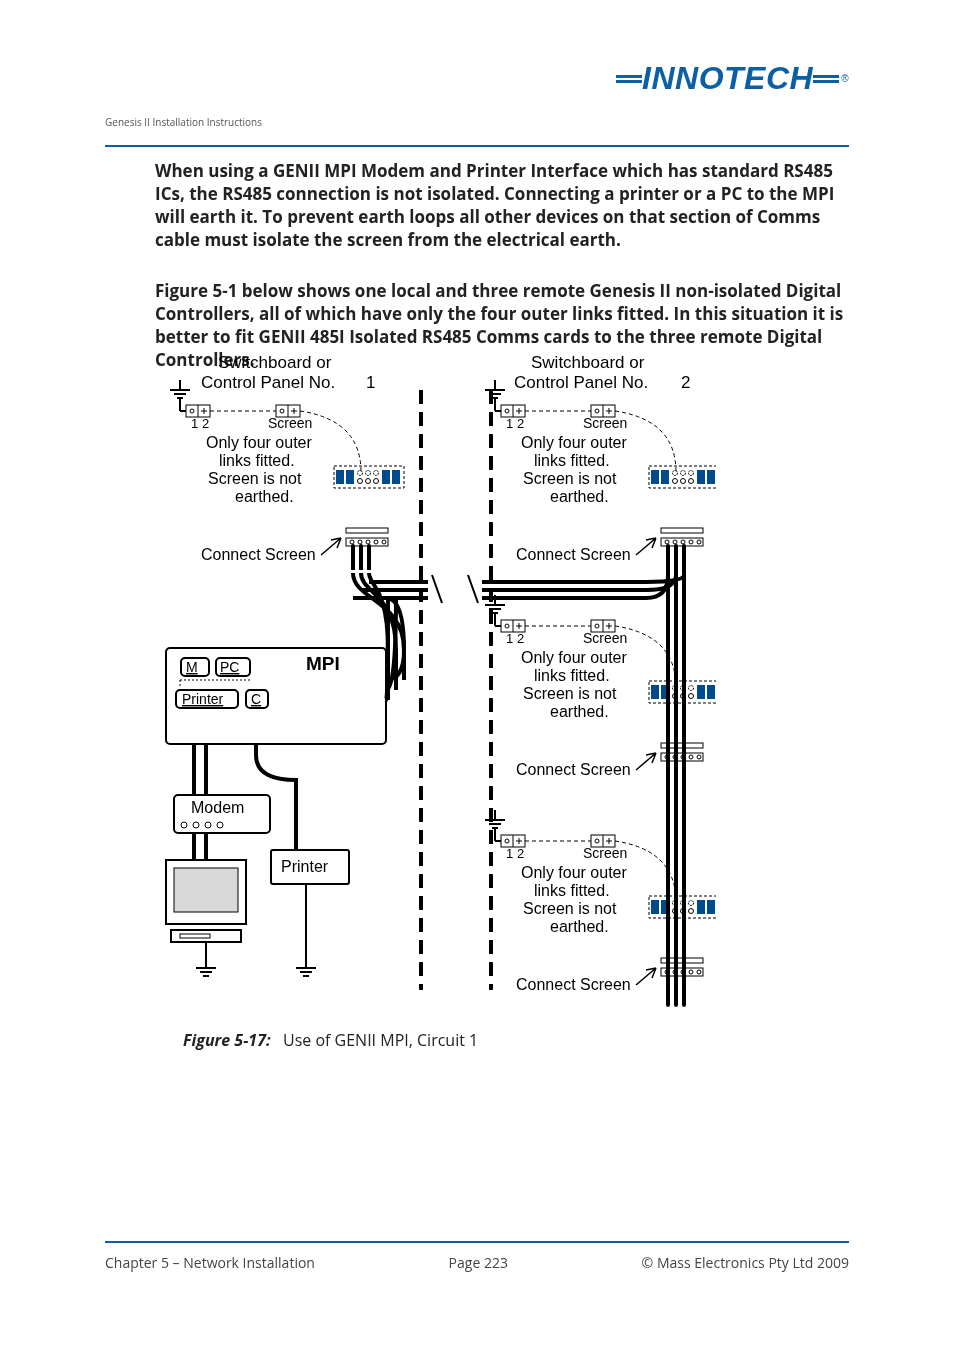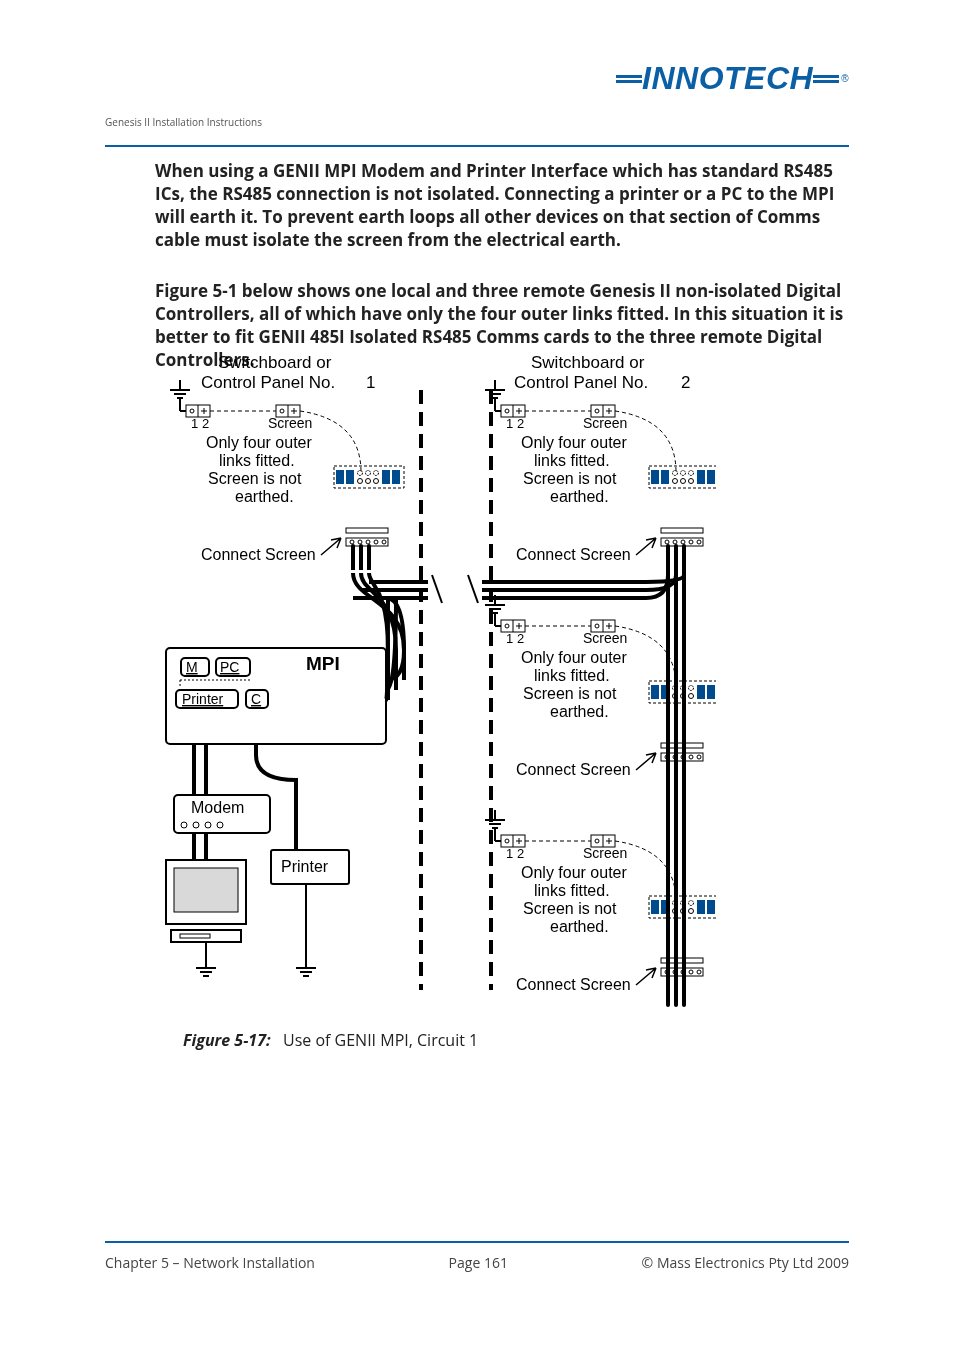--- a/index.html
+++ b/index.html
@@ -320,17 +320,17 @@
     </svg>
 
     <div class="caption">
       <b>Figure 5-17:</b>&nbsp;&nbsp;&nbsp;<span>Use of GENII MPI, Circuit 1</span>
     </div>
   </div>
 
   <div class="ftr-rule"></div>
   <div class="ftr">
     <span>Chapter 5 – Network Installation</span>
-    <span>Page 161</span>
+    <span>Page 223</span>
     <span>©  Mass Electronics Pty Ltd  2009</span>
   </div>
 
 </div>
 
 </body></html>

